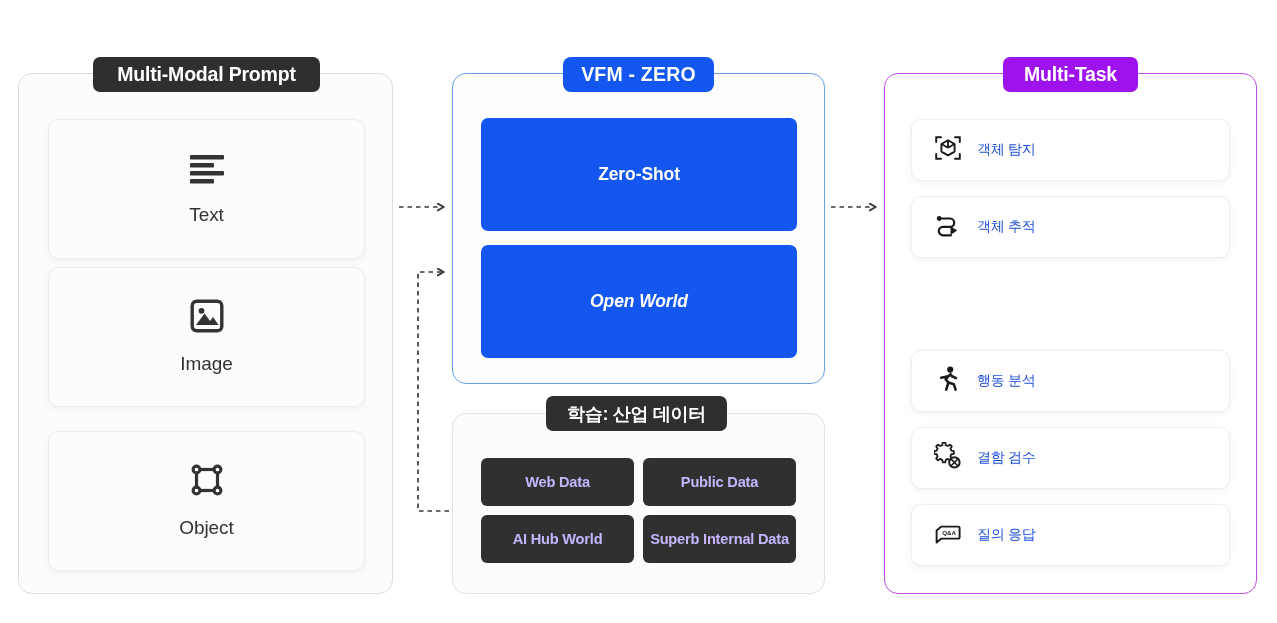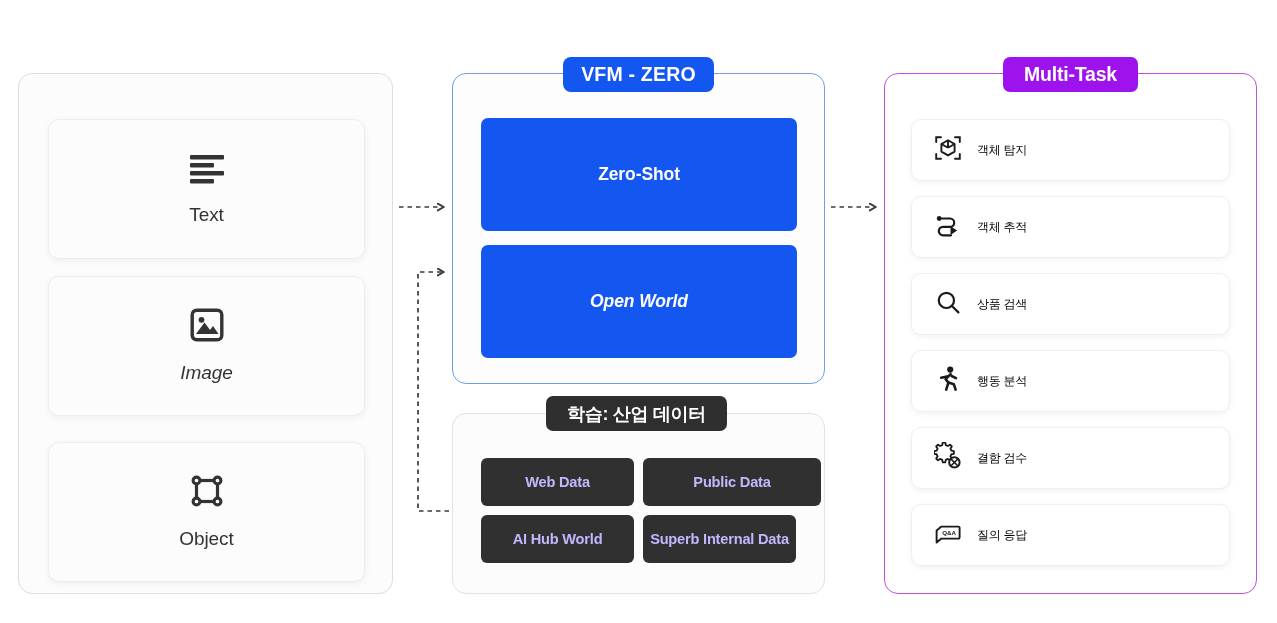--- a/index.html
+++ b/index.html
@@ -51,22 +51,22 @@
     left: 48px; width: 317px; height: 140px;
     background: #fcfcfc;
     border: 1px solid #ededed;
     border-radius: 11px;
     box-shadow: 0 2px 7px rgba(0,0,0,0.055);
     display: flex; flex-direction: column;
     align-items: center; justify-content: center;
     gap: 16px;
   }
   #mod-text   { top: 119px; gap: 16px; }
-  #mod-image  { top: 276px; font-style: italic; }
-  #mod-object { top: 442px; align-items: center; }
+  #mod-image  { top: 267px; }
+  #mod-object { top: 431px; align-items: center; }
   .mod-label {
     font-size: 19px; color: #333333; letter-spacing: -0.1px;
   }
   .mod-icon { display: block; }
 
   
   .cap-box {
     position: absolute;
     left: 481px; width: 316px;
     background: #1357f0;
@@ -87,55 +87,56 @@
     background: #303030;
     border-radius: 6px;
     display: flex; align-items: center; justify-content: center;
     color: #c4b5fd;
     font-size: 14.6px;
     font-weight: 600;
     letter-spacing: -0.2px;
     white-space: nowrap;
   }
   #chip-0 { left: 481px; top: 458px; width: 153px; }
-  #chip-1 { left: 643px; top: 458px; width: 178px; }
+  #chip-1 { left: 643px; top: 458px; width: 153px; }
   #chip-2 { left: 481px; top: 515px; width: 153px; }
   #chip-3 { left: 643px; top: 515px; width: 153px; }
 
   
   .task-card {
     position: absolute;
     left: 911px; width: 319px; height: 62px;
     background: #ffffff;
     border: 1px solid #efefef;
     border-radius: 10px;
     box-shadow: 0 2px 6px rgba(0,0,0,0.055);
     display: flex; align-items: center;
     padding-left: 22px;
     gap: 15px;
   }
   .task-label {
-    font-size: 12px; color: #000000; letter-spacing: -0.3px;
+    font-size: 14px; color: #1d4ed8; letter-spacing: -0.3px;
     font-weight: 500;
   }
   .task-icon { display: block; flex: 0 0 auto; }
 
   
   .conn { position: absolute; overflow: visible; }
 </style>
 </head>
 <body>
 
 <div id="stage">
 
   <div class="panel" id="panel-prompt"></div>
   <div class="panel" id="panel-vfm"></div>
   <div class="panel" id="panel-data"></div>
   <div class="panel" id="panel-task"></div>
 
+  <div class="badge" id="badge-prompt">Multi-Modal Prompt</div>
   <div class="badge" id="badge-vfm">VFM - ZERO</div>
   <div class="badge" id="badge-data">학습: 산업 데이터</div>
   <div class="badge" id="badge-task">Multi-Task</div>
 
   <div class="mod-card" id="mod-text">
     <span class="mod-icon">
       <svg width="38" height="32" viewBox="0 0 38 32">
         <g fill="#333333">
           <rect x="2" y="3" width="34" height="4.4" rx="1"></rect>
           <rect x="2" y="11" width="24" height="4.4" rx="1"></rect>
@@ -218,31 +219,20 @@
         <g fill="none" stroke="#1a1a1a" stroke-width="2.2" stroke-linecap="round">
           <path d="M5.5 7.5 H16 a4.2 4.2 0 0 1 0 8.4 H9 a4.2 4.2 0 0 0 0 8.4 H17"></path>
         </g>
         <circle cx="5.2" cy="7.5" r="2.4" fill="#1a1a1a"></circle>
         <path d="M16.5 19.6 L23.2 23.9 L16.5 28.2 Z" fill="#1a1a1a" transform="translate(0,-4.3)"></path>
       </svg>
     </span>
     <span class="task-label">객체 추적</span>
   </div>
 
-  <div class="task-card" style="top:273px">
-    <span class="task-icon">
-      <svg width="28" height="28" viewBox="0 0 28 28">
-        <g fill="none" stroke="#1a1a1a" stroke-width="2.2" stroke-linecap="round">
-          <circle cx="12.4" cy="12.4" r="7.6"></circle>
-          <path d="M18.2 18.2 L24.4 24.4"></path>
-        </g>
-      </svg>
-    </span>
-    <span class="task-label">상품 검색</span>
-  </div>
 
   <div class="task-card" style="top:350px">
     <span class="task-icon">
       <svg width="28" height="28" viewBox="0 0 28 28">
         <circle cx="16.2" cy="4.6" r="3.1" fill="#1a1a1a"></circle>
         <g fill="none" stroke="#1a1a1a" stroke-width="2.6" stroke-linecap="round" stroke-linejoin="round">
           <path d="M16.6 9.2 L11.6 14.2 L14.4 17.6 L12.2 24.6"></path>
           <path d="M14.4 17.6 L19.8 19.2 L21.6 24.6"></path>
           <path d="M13.0 11.4 L7.2 12.8"></path>
           <path d="M17.6 11.0 L22.0 13.2"></path>

